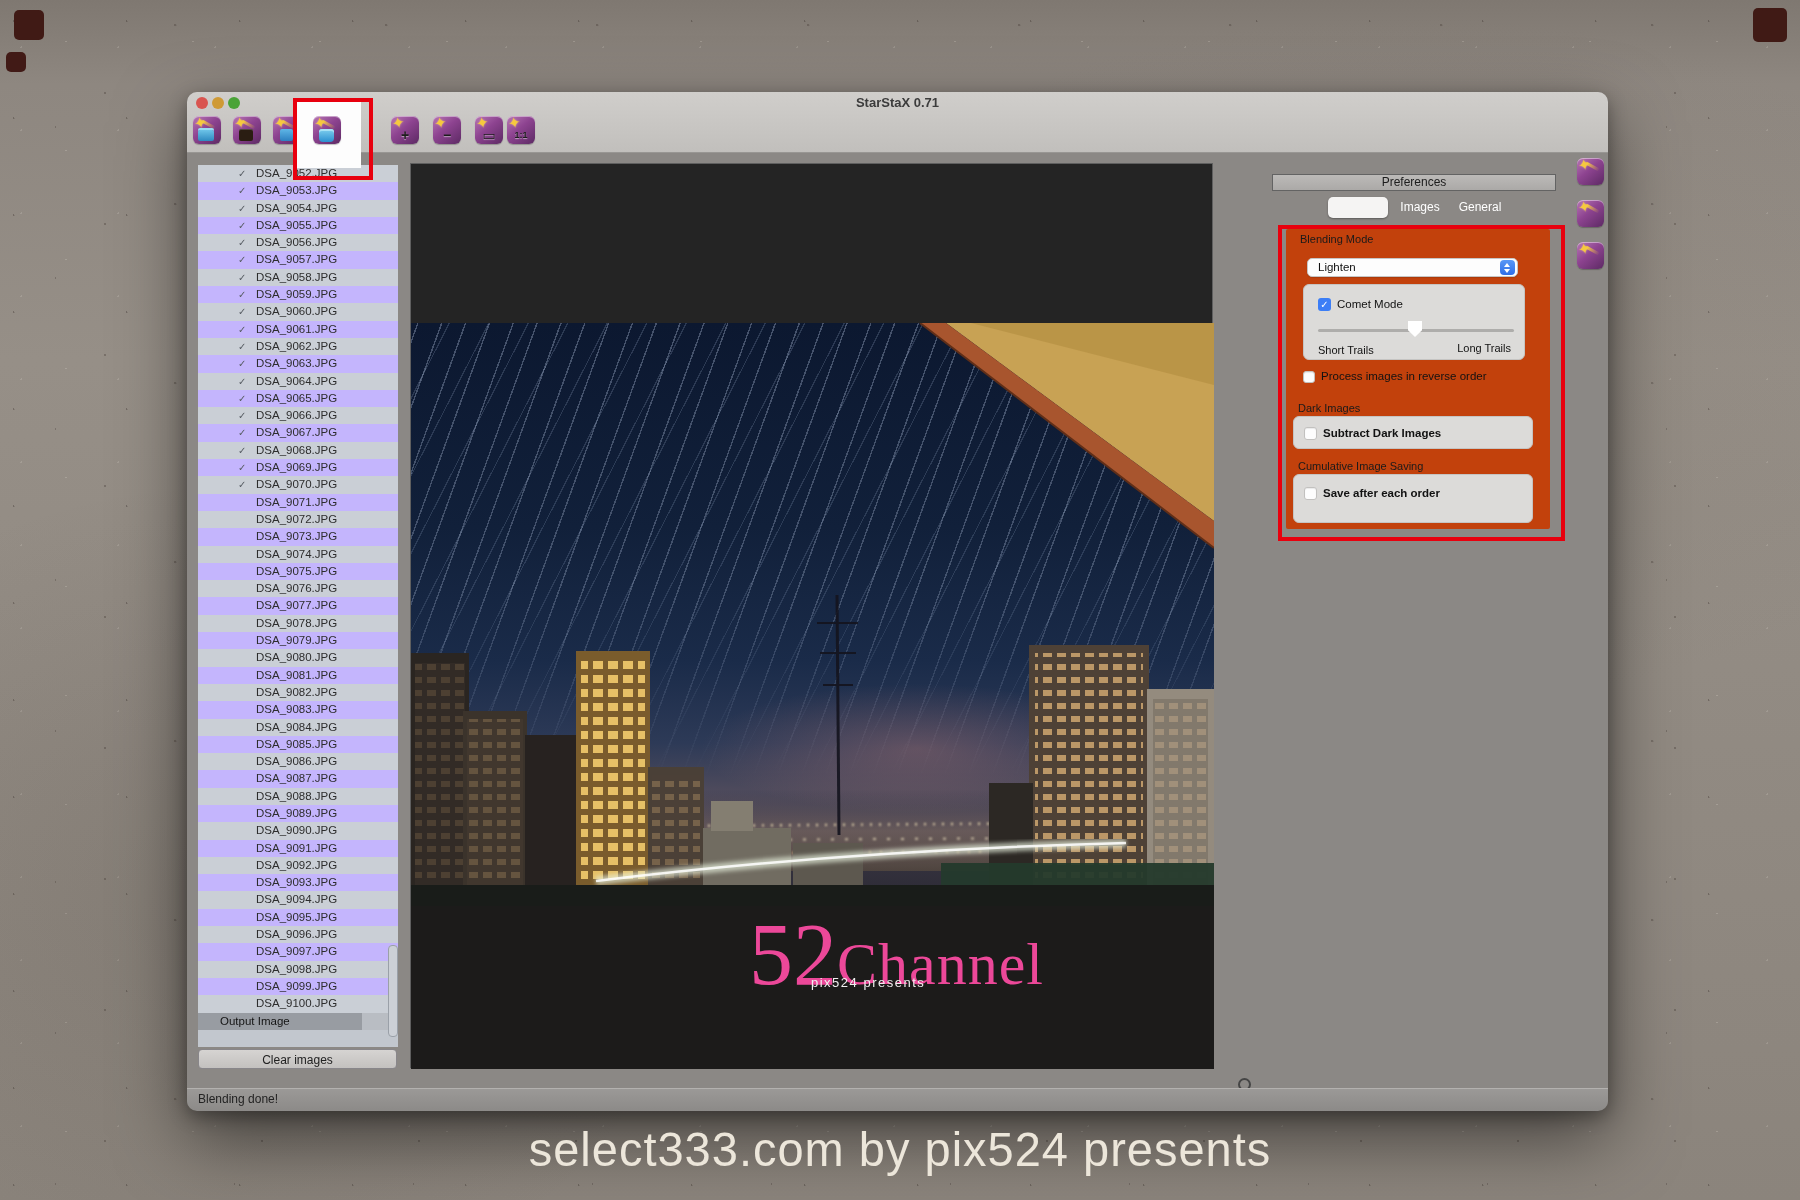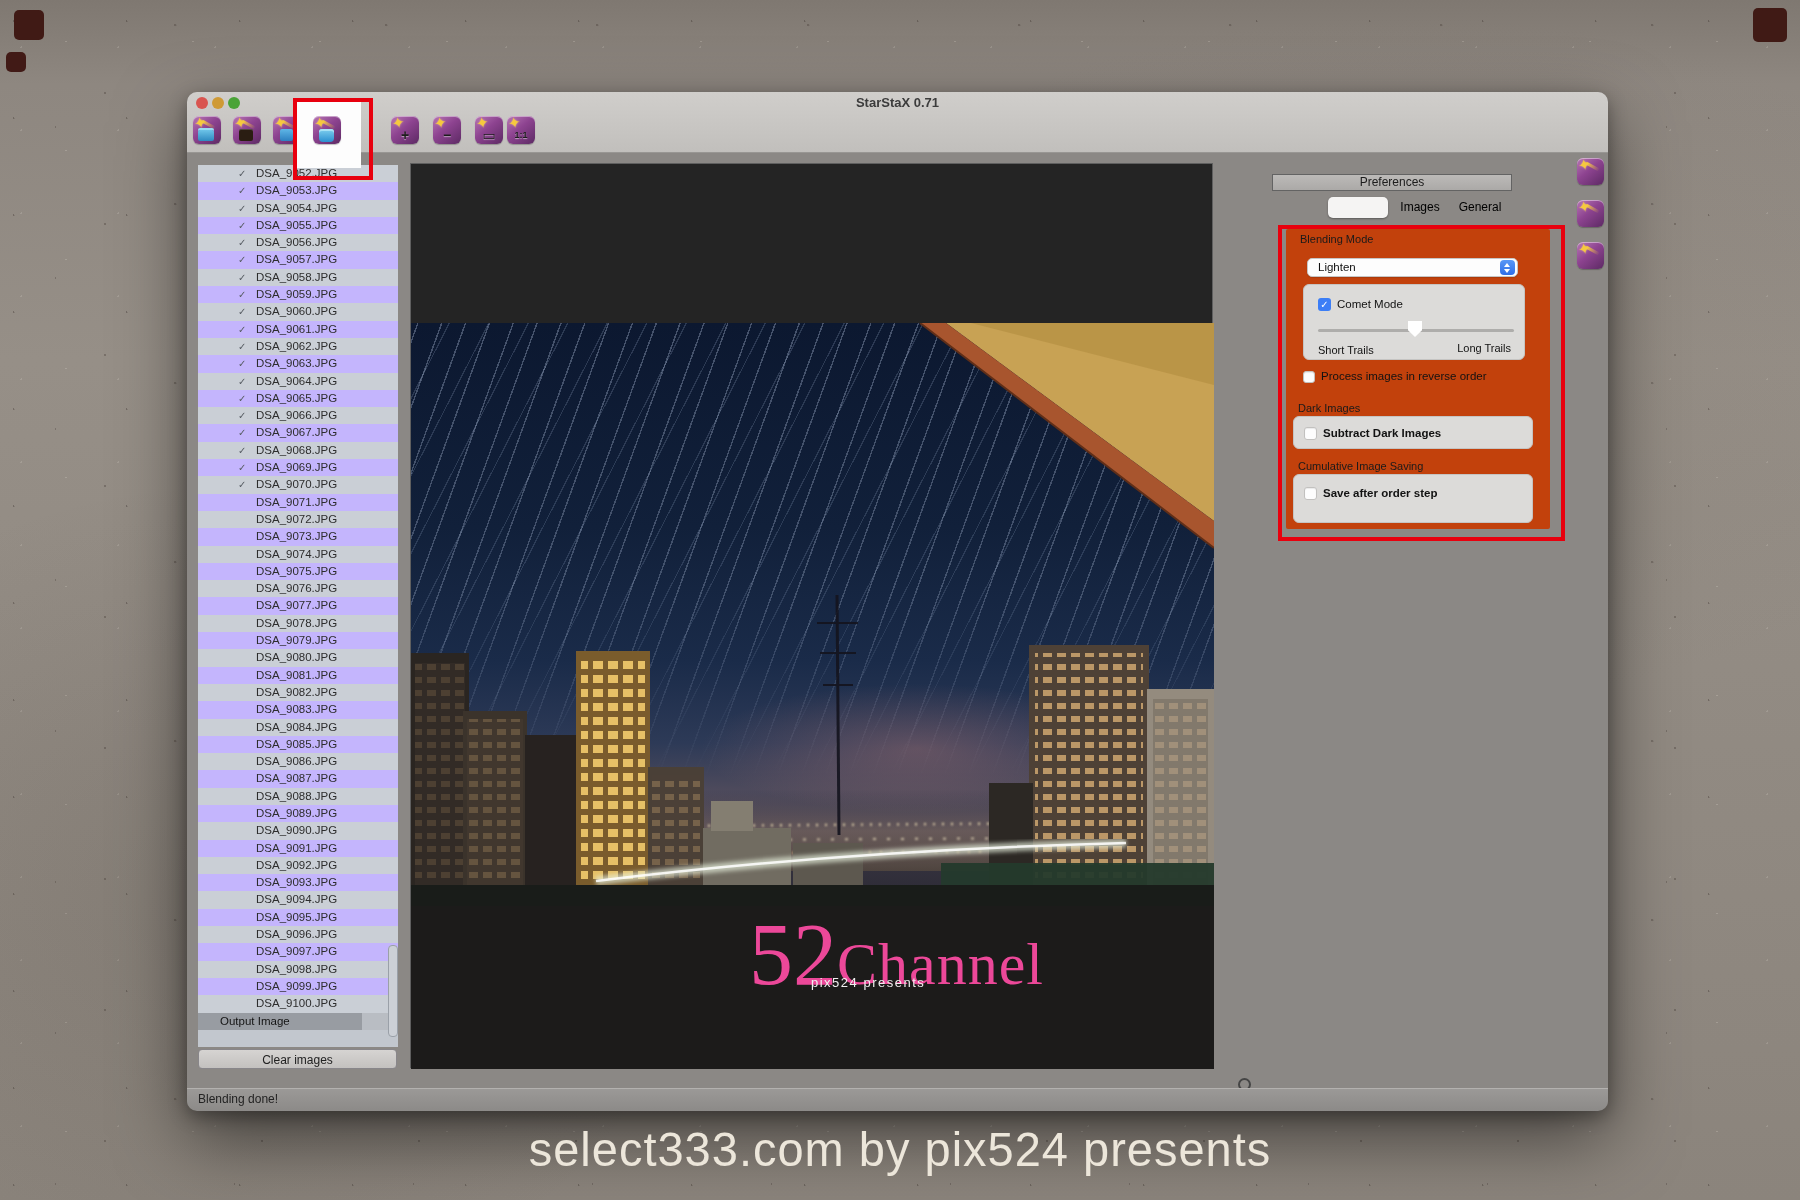--- a/index.html
+++ b/index.html
@@ -133,26 +133,26 @@
   .wm{position:absolute;left:338px;top:588px;display:flex;align-items:baseline;color:#ec4899;}
   .wm-big{font-family:"Liberation Serif","DejaVu Serif",serif;font-size:88px;line-height:1;}
   .wm-rest{font-family:"Liberation Serif","DejaVu Serif",serif;font-size:60px;line-height:1;letter-spacing:1px;}
   .wm-sub{position:absolute;left:400px;top:652px;font-size:13px;letter-spacing:1.5px;color:#f0f0f0;}
   .resize-dot{
     position:absolute;left:1051px;top:986px;width:9px;height:9px;border-radius:50%;
     border:2px solid #454545;background:transparent;
   }
   
   .pref-header{
-    position:absolute;left:1085px;top:82px;width:240px;height:17px;
+    position:absolute;left:1085px;top:82px;width:284px;height:17px;
     background:linear-gradient(180deg,#bcbab8,#aba9a7);
     border:1px solid #636363;box-sizing:border-box;
     font-size:12px;color:#1c1c1c;text-align:center;line-height:15px;
   }
-  .tabseg{position:absolute;top:105px;width:60px;height:21px;font-size:12px;color:#000000;text-align:center;line-height:21px;}
+  .tabseg{position:absolute;top:105px;width:60px;height:21px;font-size:12px;color:#ffffff;text-align:center;line-height:21px;}
   .tabseg.sel{background:#f5f4f3;border-radius:5px;box-shadow:0 1px 2px rgba(0,0,0,.35);}
   .annot-box{
     position:absolute;left:1091px;top:133px;width:279px;height:308px;
     border:4px solid #e8000e;z-index:8;pointer-events:none;
   }
   .pref-pane{
     position:absolute;left:1099px;top:137px;width:264px;height:300px;
     background:#c2410c;border-radius:2px;
   }
   .plabel{position:absolute;font-size:11px;color:#1a1a1a;}
@@ -415,21 +415,21 @@
 
     <div class="plabel" style="left:12px;top:173px;">Dark Images</div>
     <div class="gbox" style="left:7px;top:187px;width:240px;height:33px;">
       <span class="cb off" style="left:10px;top:10px;"></span>
       <span class="cblabel" style="left:29px;top:10px;font-weight:bold;">Subtract Dark Images</span>
     </div>
 
     <div class="plabel" style="left:12px;top:231px;">Cumulative Image Saving</div>
     <div class="gbox" style="left:7px;top:245px;width:240px;height:49px;">
       <span class="cb off" style="left:10px;top:12px;"></span>
-      <span class="cblabel" style="left:29px;top:12px;font-weight:bold;">Save after order step</span>
+      <span class="cblabel" style="left:29px;top:12px;font-weight:bold;">Save after each order</span>
     </div>
   </div>
 
   <div class="annot-box"></div>
 
   <div class="side-thumb" style="left:1390px;top:66px;">
       <div class="ticon">
         <span class="star">✦</span>
         <span class="tail"></span>
       </div>

